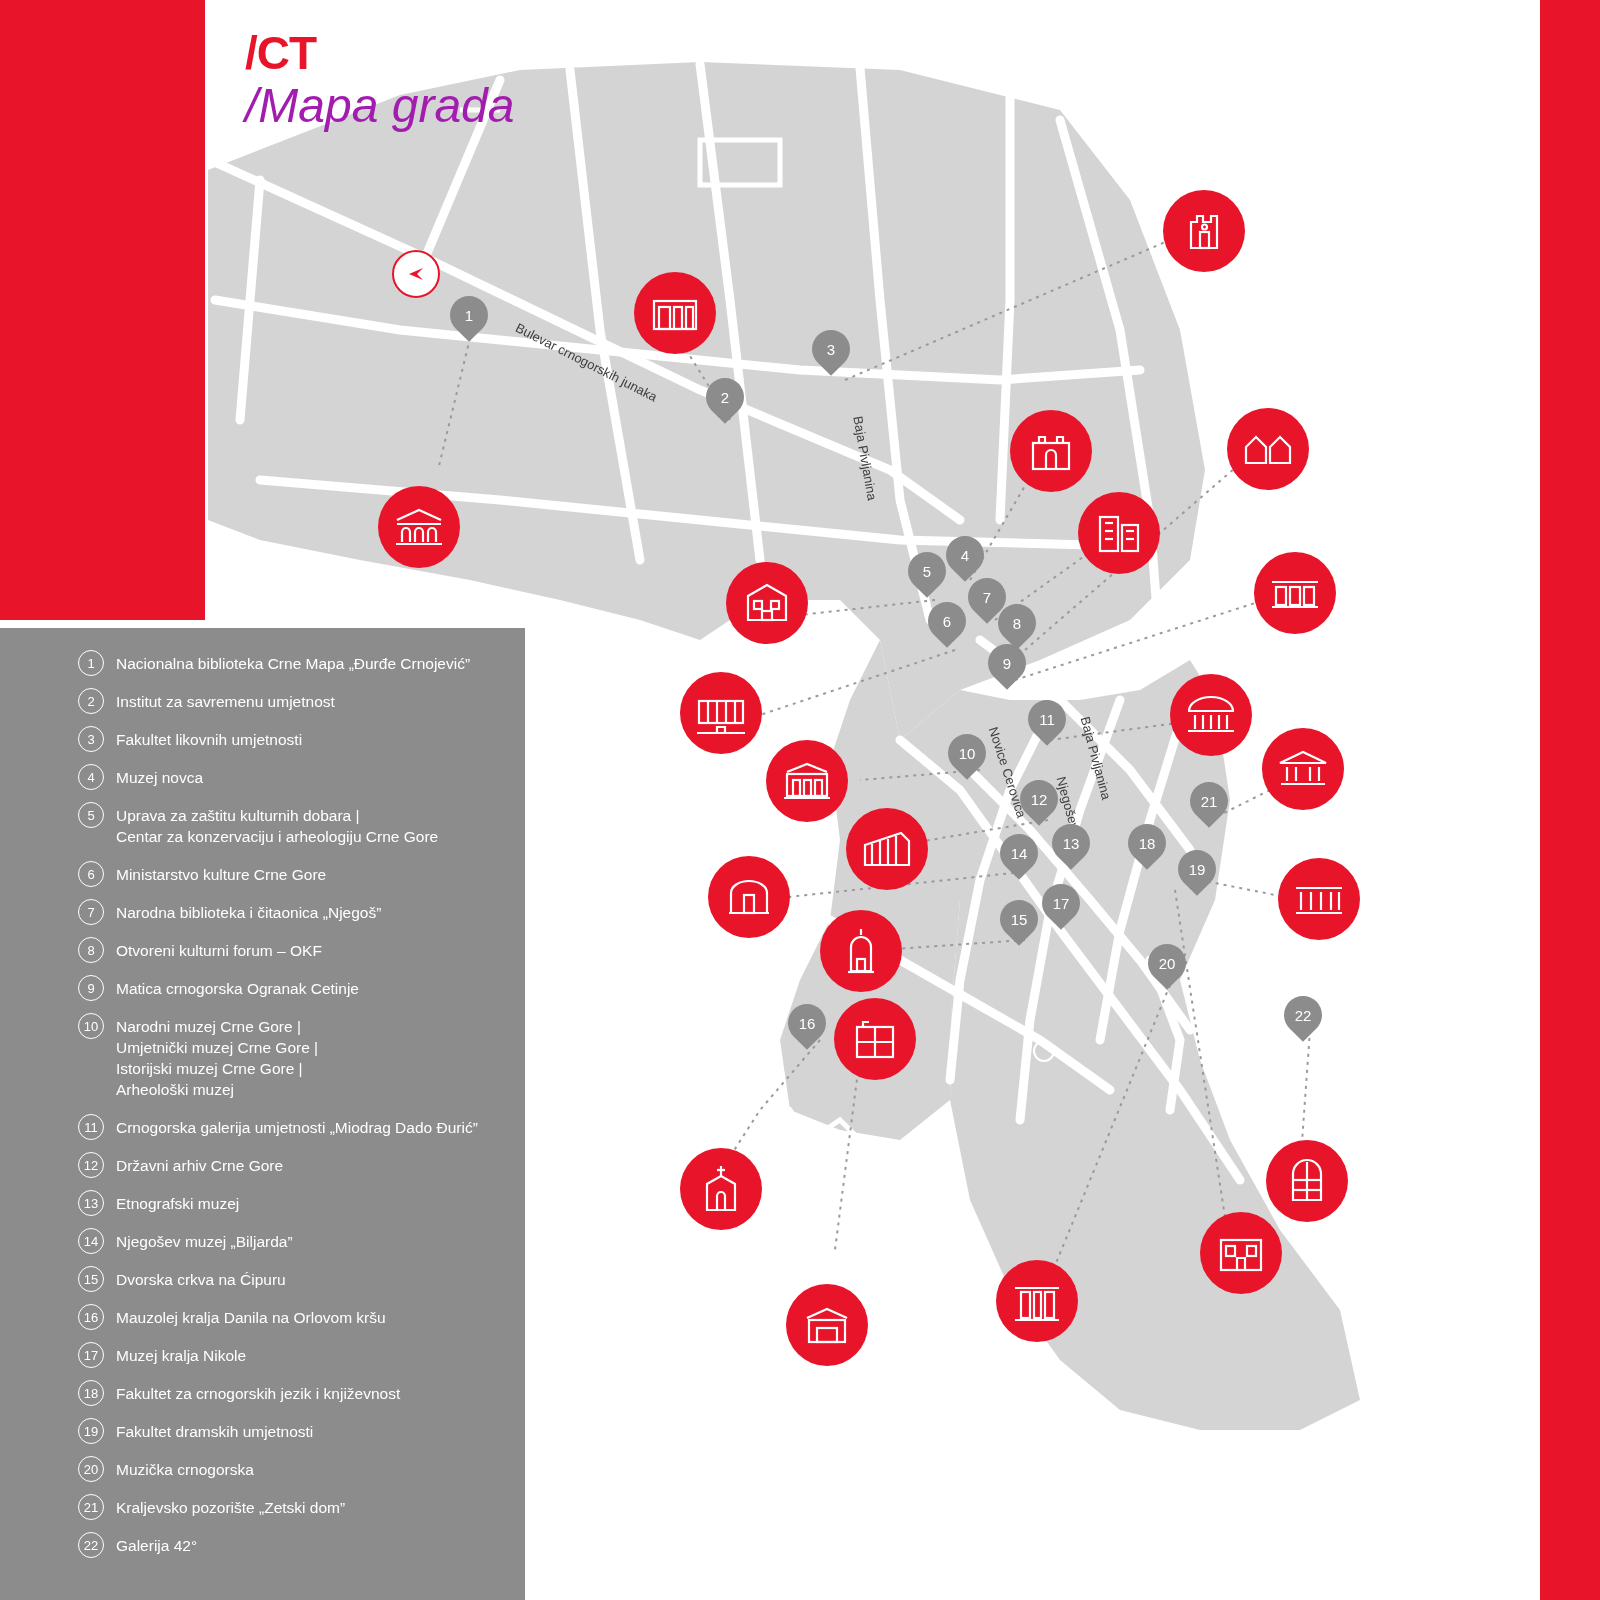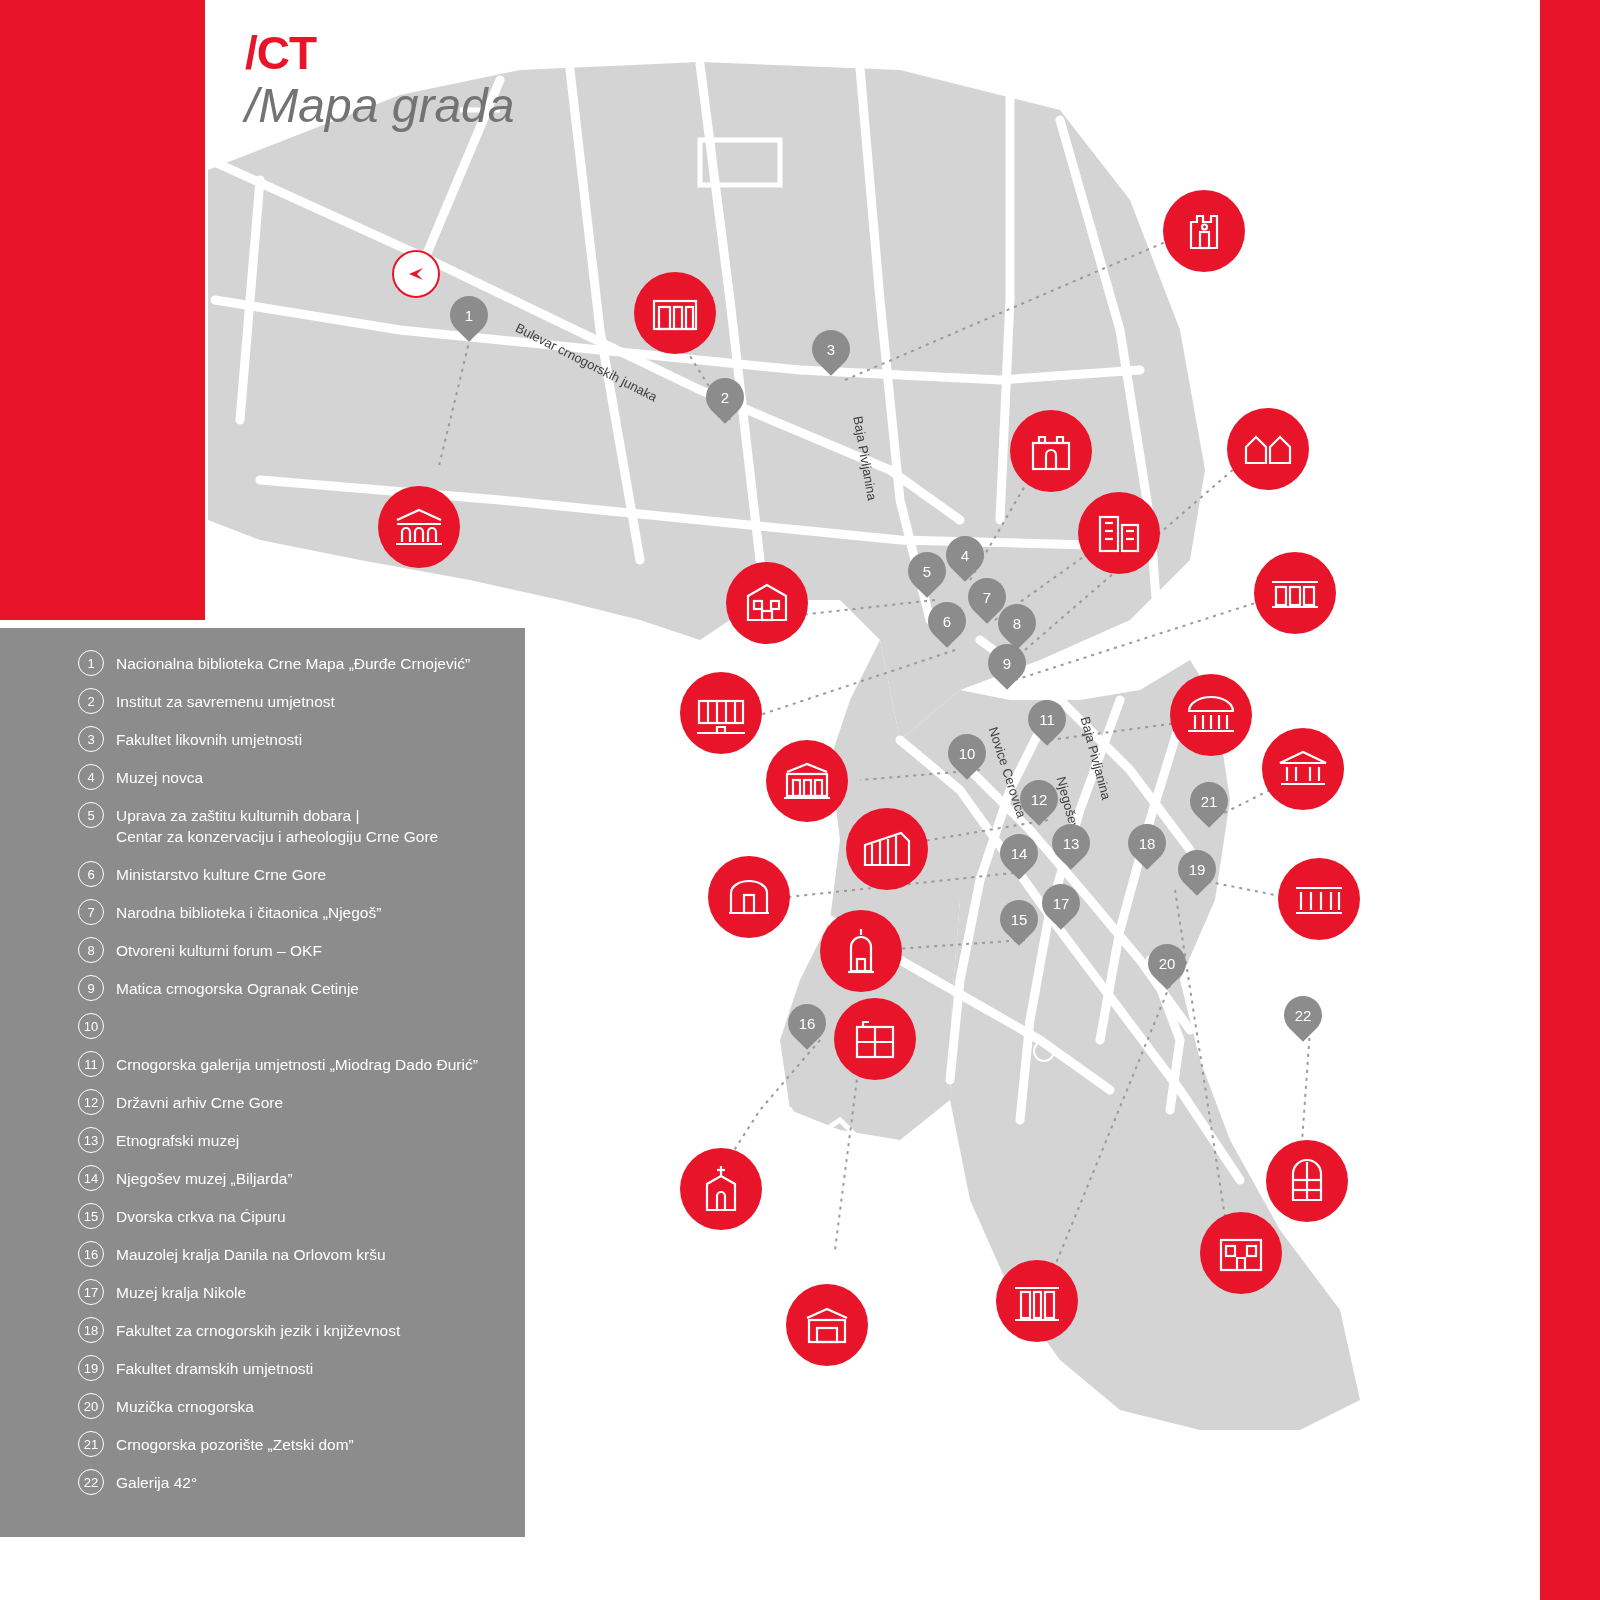--- a/index.html
+++ b/index.html
@@ -46,21 +46,21 @@
   .title-ct {
     font-size: 46px;
     font-weight: bold;
     color: #e8152a;
     letter-spacing: -1px;
     line-height: 1;
   }
   .title-sub {
     font-size: 48px;
     font-style: italic;
-    color: #737373;
+    color: #a21caf;
     line-height: 1.1;
     margin-top: 4px;
     font-weight: 400;
   }
 
   
   .legend {
     position: absolute;
     left: 0;
     top: 628px;
@@ -625,20 +625,24 @@
     <div class="legend-row">
       <span class="legend-num">8</span>
       <span class="legend-text">Otvoreni kulturni forum  – OKF</span>
     </div>
     <div class="legend-row">
       <span class="legend-num">9</span>
       <span class="legend-text">Matica crnogorska Ogranak Cetinje</span>
     </div>
     <div class="legend-row">
       <span class="legend-num">10</span>
+      <span class="legend-text">Narodni muzej Crne Gore |
+Umjetnički muzej Crne Gore |
+Istorijski muzej Crne Gore |
+Arheološki muzej</span>
     </div>
     <div class="legend-row">
       <span class="legend-num">11</span>
       <span class="legend-text">Crnogorska galerija umjetnosti „Miodrag Dado Đurić”</span>
     </div>
     <div class="legend-row">
       <span class="legend-num">12</span>
       <span class="legend-text">Državni arhiv Crne Gore</span>
     </div>
     <div class="legend-row">
@@ -668,21 +672,21 @@
     <div class="legend-row">
       <span class="legend-num">19</span>
       <span class="legend-text">Fakultet dramskih umjetnosti</span>
     </div>
     <div class="legend-row">
       <span class="legend-num">20</span>
       <span class="legend-text">Muzička crnogorska</span>
     </div>
     <div class="legend-row">
       <span class="legend-num">21</span>
-      <span class="legend-text">Crnogorska pozorište „Zetski dom”</span>
+      <span class="legend-text">Kraljevsko pozorište „Zetski dom”</span>
     </div>
     <div class="legend-row">
       <span class="legend-num">22</span>
       <span class="legend-text">Galerija 42°</span>
     </div>
 
 
   </div>
 
 </div>

